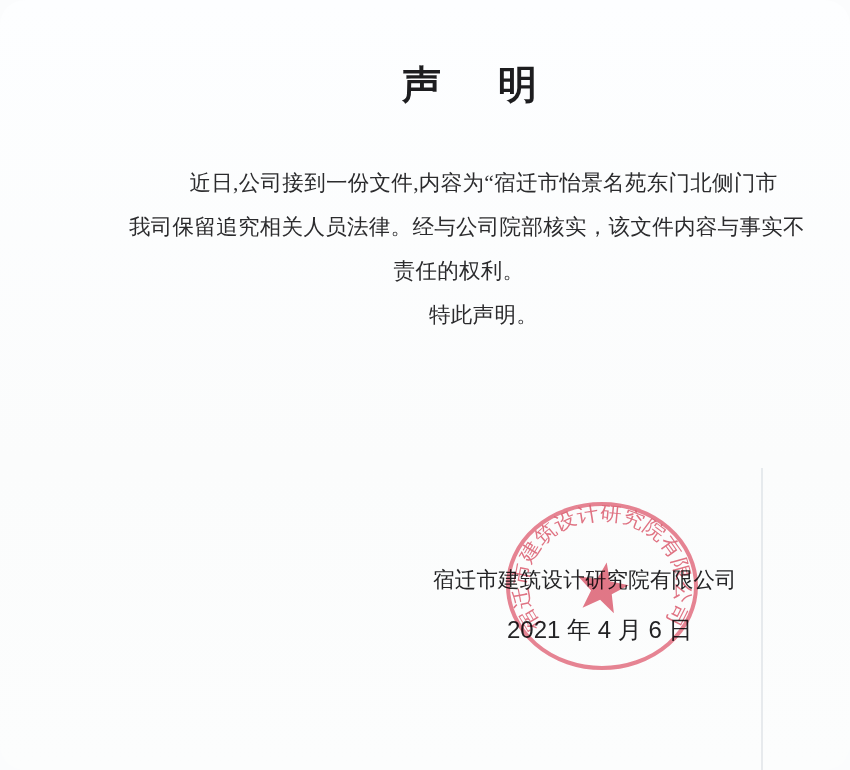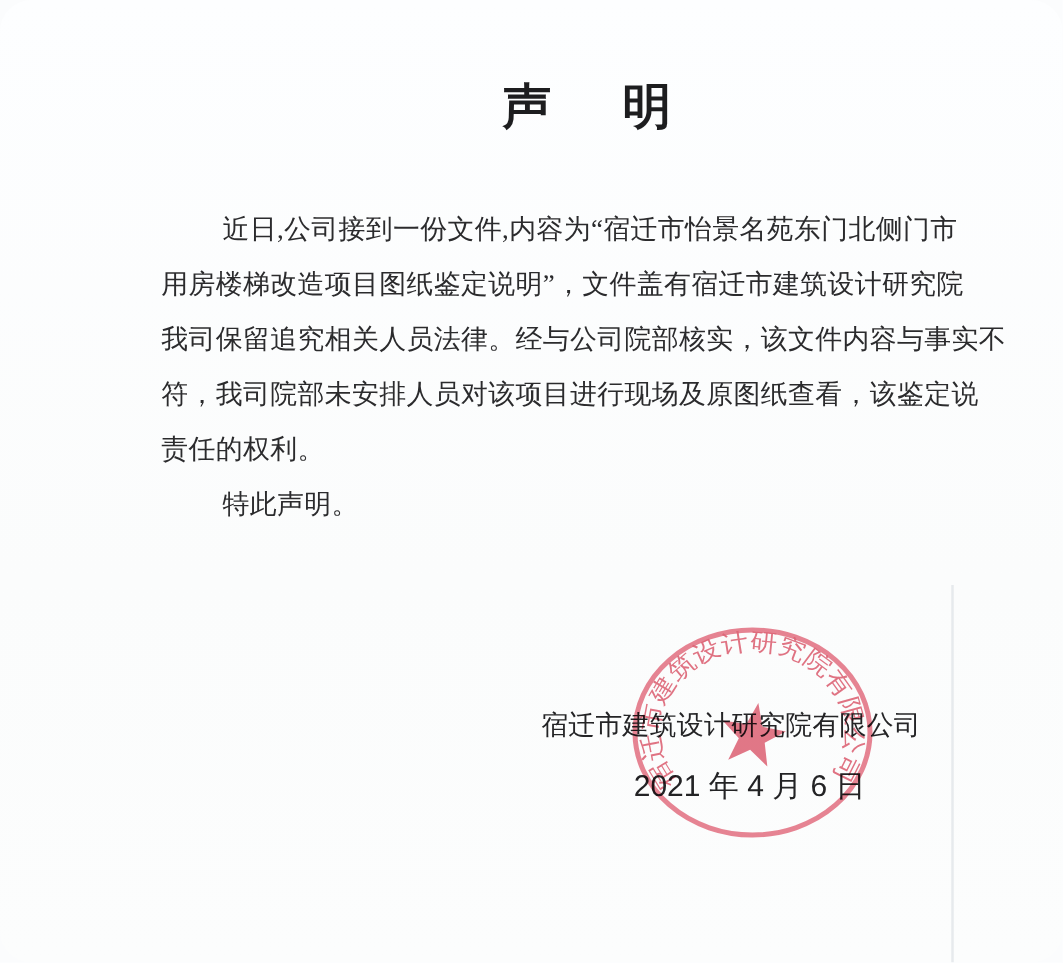--- a/index.html
+++ b/index.html
@@ -22,20 +22,21 @@
     font-weight: bold;
     letter-spacing: 57px;
     color: #1d1d1f;
     white-space: nowrap;
   }
   .body-text {
     position: absolute;
     left: 129px; top: 161px;
     width: 660px;
     color: #2b2b2d;
+    text-align: center;
   }
   .body-text .line {
     height: 44px;
     line-height: 44px;
     font-size: 21.5px;
     letter-spacing: 0.3px;
     white-space: nowrap;
   }
   .body-text .line.indent { text-indent: 49px; }
   .signature {
@@ -72,23 +73,21 @@
 </style>
 </head>
 <body>
 
 <div class="page">
 
   <div class="doc-title">声明</div>
 
   <div class="body-text">
     <div class="line indent">近日,公司接到一份文件,内容为“宿迁市怡景名苑东门北侧门市</div>
-    <div class="line">用房楼梯改造项目图纸鉴定说明”，文件盖有宿迁市建筑设计研究院</div>
     <div class="line">我司保留追究相关人员法律。经与公司院部核实，该文件内容与事实不</div>
-    <div class="line">符，我司院部未安排人员对该项目进行现场及原图纸查看，该鉴定说</div>
     <div class="line">责任的权利。</div>
     <div class="line indent">特此声明。</div>
   </div>
 
   <div class="signature">宿迁市建筑设计研究院有限公司</div>
 
   <div class="date">2021 年 4 月 6 日</div>
 
   <svg class="seal" viewBox="0 0 200 175" xmlns="http://www.w3.org/2000/svg">
     <ellipse cx="100" cy="86" rx="94" ry="82" fill="none" stroke="#e25a6e" stroke-width="4" opacity="0.85"></ellipse>

